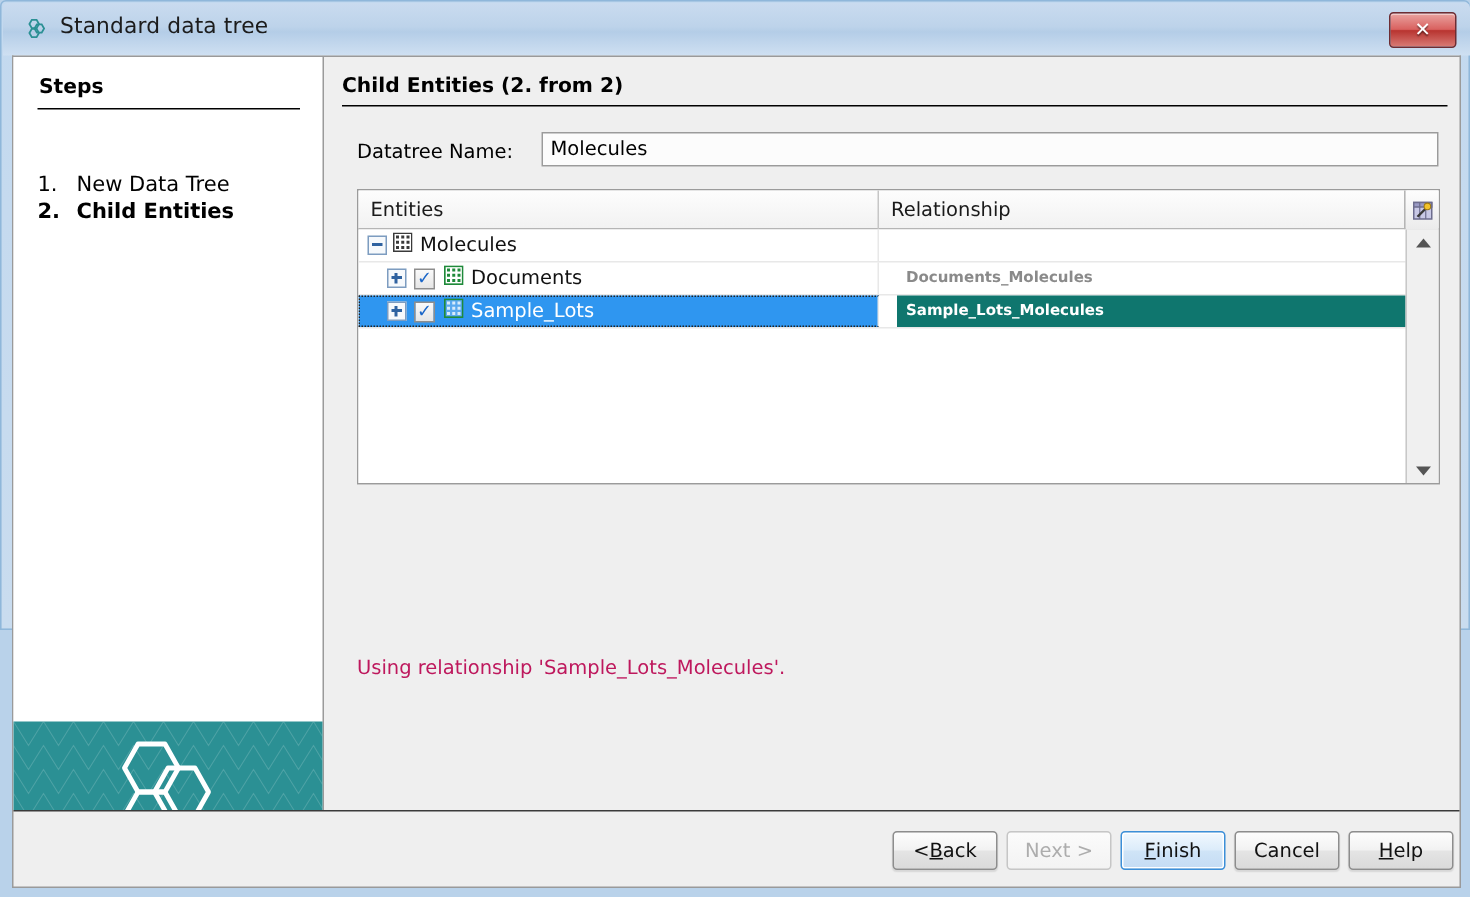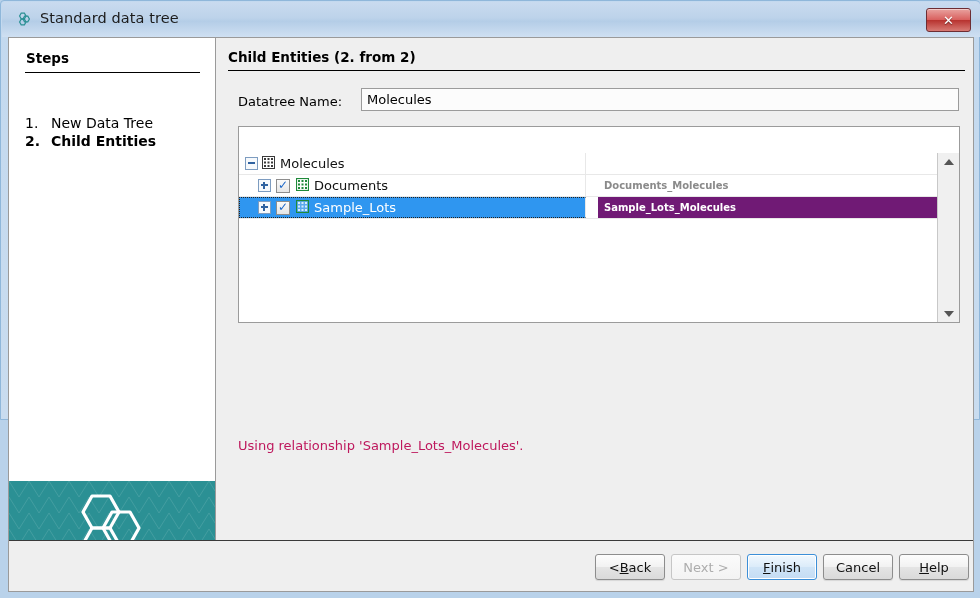--- a/index.html
+++ b/index.html
@@ -207,21 +207,21 @@
     padding-left: 6px;
     box-sizing: border-box;
     font-size: 10px; color: #8a8a8a; font-weight: bold;
   }
   .trow.selected .cell-ent {
     background: #2f96f0;
     border: 1px dotted #222;
     border-right: 1px solid #e8e8e8;
   }
   .trow.selected .cell-rel {
-    background: #701a75; color: #ffffff;
+    background: #0f766e; color: #ffffff;
   }
   .trow.selected .ent-label { color: #ffffff; }
   .ent-label { color: #111; white-space: nowrap; }
 
   .toggle-box {
     width: 11px; height: 11px;
     border: 1px solid #7d9cc0;
     background: #f6f9fc;
     position: relative;
     flex: 0 0 auto;
@@ -392,20 +392,34 @@
     </div>
 
     <div id="main">
       <div id="pane-title">Child Entities (2. from 2)</div>
       <div id="pane-rule"></div>
 
       <div id="dt-label">Datatree Name:</div>
       <input id="dt-input" type="text" value="Molecules" style="">
 
       <div id="table-wrap">
+        <div id="thead">
+          <div class="th" id="th-entities">Entities</div>
+          <div class="th" id="th-rel">Relationship</div>
+          <div id="th-corner">
+            <svg width="15" height="15" viewBox="0 0 15 15">
+              <rect x="1.5" y="2" width="12" height="11" fill="#c9c9e6" stroke="#6d6d8e" stroke-width="1"></rect>
+              <rect x="1.5" y="2" width="12" height="3" fill="#9a9ac4" stroke="#6d6d8e" stroke-width="1"></rect>
+              <line x1="5.5" y1="2" x2="5.5" y2="13" stroke="#6d6d8e" stroke-width="0.8"></line>
+              <line x1="9.5" y1="2" x2="9.5" y2="13" stroke="#6d6d8e" stroke-width="0.8"></line>
+              <line x1="4" y1="11.5" x2="11" y2="4.5" stroke="#3a3a3a" stroke-width="1.6"></line>
+              <circle cx="10.6" cy="4.6" r="2.2" fill="#f2c22a" stroke="#a07a12" stroke-width="0.7"></circle>
+            </svg>
+          </div>
+        </div>
 
         <div id="tbody">
 
           <div class="trow">
             <div class="cell-ent" style="padding-left:6px;">
               <span class="toggle-box"></span>
               <span class="grid-icon" style="margin-left:4px;">
                 <svg width="13" height="13" viewBox="0 0 13 13">
                   <rect x="0.5" y="0.5" width="12" height="12" fill="#ffffff" stroke="#3a3a3a" stroke-width="1"></rect>
                   <g fill="#3a3a3a">

